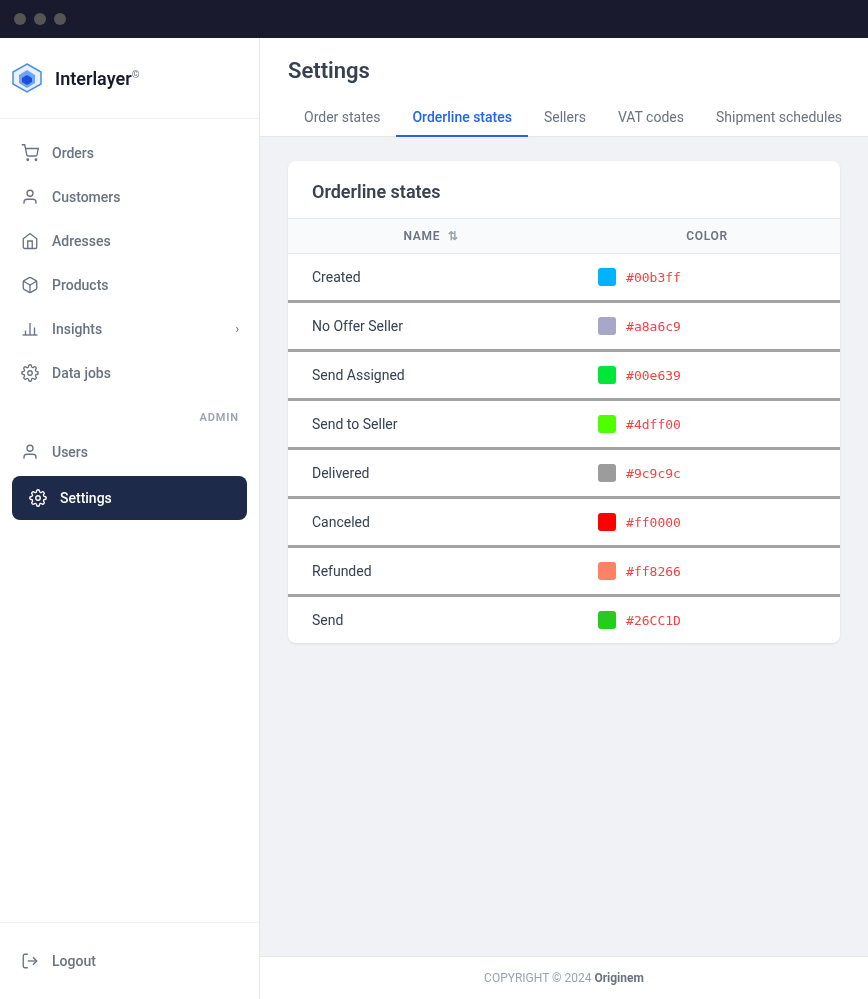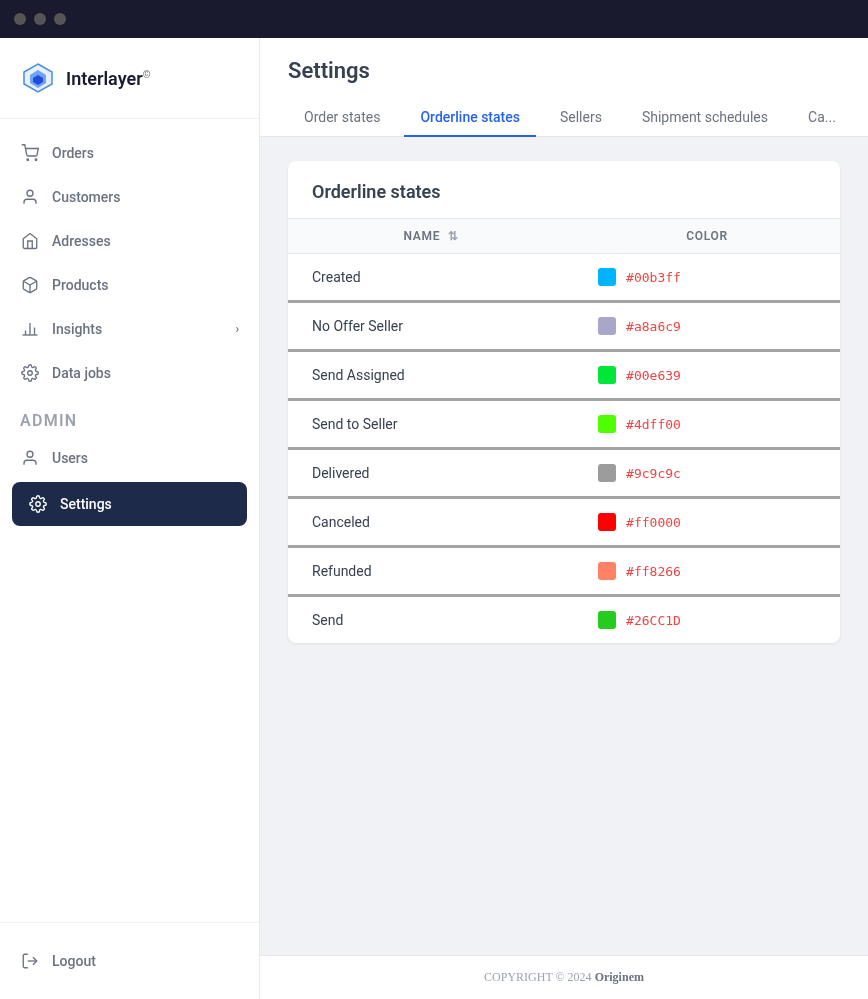--- a/index.html
+++ b/index.html
@@ -39,21 +39,21 @@
       border-right: 1px solid #e5e7eb;
       display: flex;
       flex-direction: column;
       flex-shrink: 0;
     }
 
     .sidebar-logo {
       display: flex;
       align-items: center;
       gap: 10px;
-      padding: 22px 20px;
+      padding: 22px 9px;
       border-bottom: 1px solid #f0f0f0;
     }
 
     .logo-icon {
       width: 36px;
       height: 36px;
     }
 
     .logo-text {
       font-size: 18px;
@@ -62,20 +62,21 @@
     }
 
     .logo-text sup {
       font-size: 10px;
       color: #6b7280;
     }
 
     .sidebar-nav {
       flex: 1;
       padding: 12px 0;
+      text-align: right;
     }
 
     .sidebar-item {
       display: flex;
       align-items: center;
       gap: 12px;
       padding: 12px 20px;
       cursor: pointer;
       color: #6b7280;
       font-size: 14px;
@@ -104,21 +105,21 @@
       justify-content: center;
       flex-shrink: 0;
     }
 
     .sidebar-chevron {
       margin-left: auto;
       font-size: 12px;
     }
 
     .sidebar-section-label {
-      font-size: 16px;
+      font-size: 11px;
       font-weight: 600;
       color: #9ca3af;
       letter-spacing: 0.08em;
       padding: 16px 20px 6px;
       text-transform: uppercase;
     }
 
     .sidebar-footer {
       padding: 16px 0;
       border-top: 1px solid #f0f0f0;
@@ -140,21 +141,21 @@
 
     .page-title {
       font-size: 22px;
       font-weight: 600;
       color: #374151;
       margin-bottom: 16px;
     }
 
     .tabs {
       display: flex;
-      gap: 8px;
+      gap: 0;
     }
 
     .tab {
       padding: 10px 16px;
       font-size: 14px;
       color: #6b7280;
       cursor: pointer;
       border-bottom: 2px solid transparent;
       margin-bottom: -1px;
       white-space: nowrap;
@@ -237,21 +238,20 @@
       font-family: monospace;
     }
 
     .footer {
       background: #fff;
       border-top: 1px solid #e5e7eb;
       padding: 14px 28px;
       font-size: 12px;
       color: #9ca3af;
       text-align: center;
-      font-family: Liberation Serif, serif;
     }
 
     .footer strong {
       color: #6b7280;
     }
 
     
     svg {
       display: block;
     }
@@ -388,20 +388,21 @@
   </aside>
 
   <div class="main-content">
 
     <div class="main-header">
       <h1 class="page-title">Settings</h1>
       <div class="tabs">
         <div class="tab">Order states</div>
         <div class="tab active">Orderline states</div>
         <div class="tab">Sellers</div>
+        <div class="tab">VAT codes</div>
         <div class="tab">Shipment schedules</div>
         <div class="tab">Ca...</div>
       </div>
     </div>
 
     <div class="main-body">
       <div class="card">
         <div class="card-title">Orderline states</div>
         <table class="table">
           <thead>

